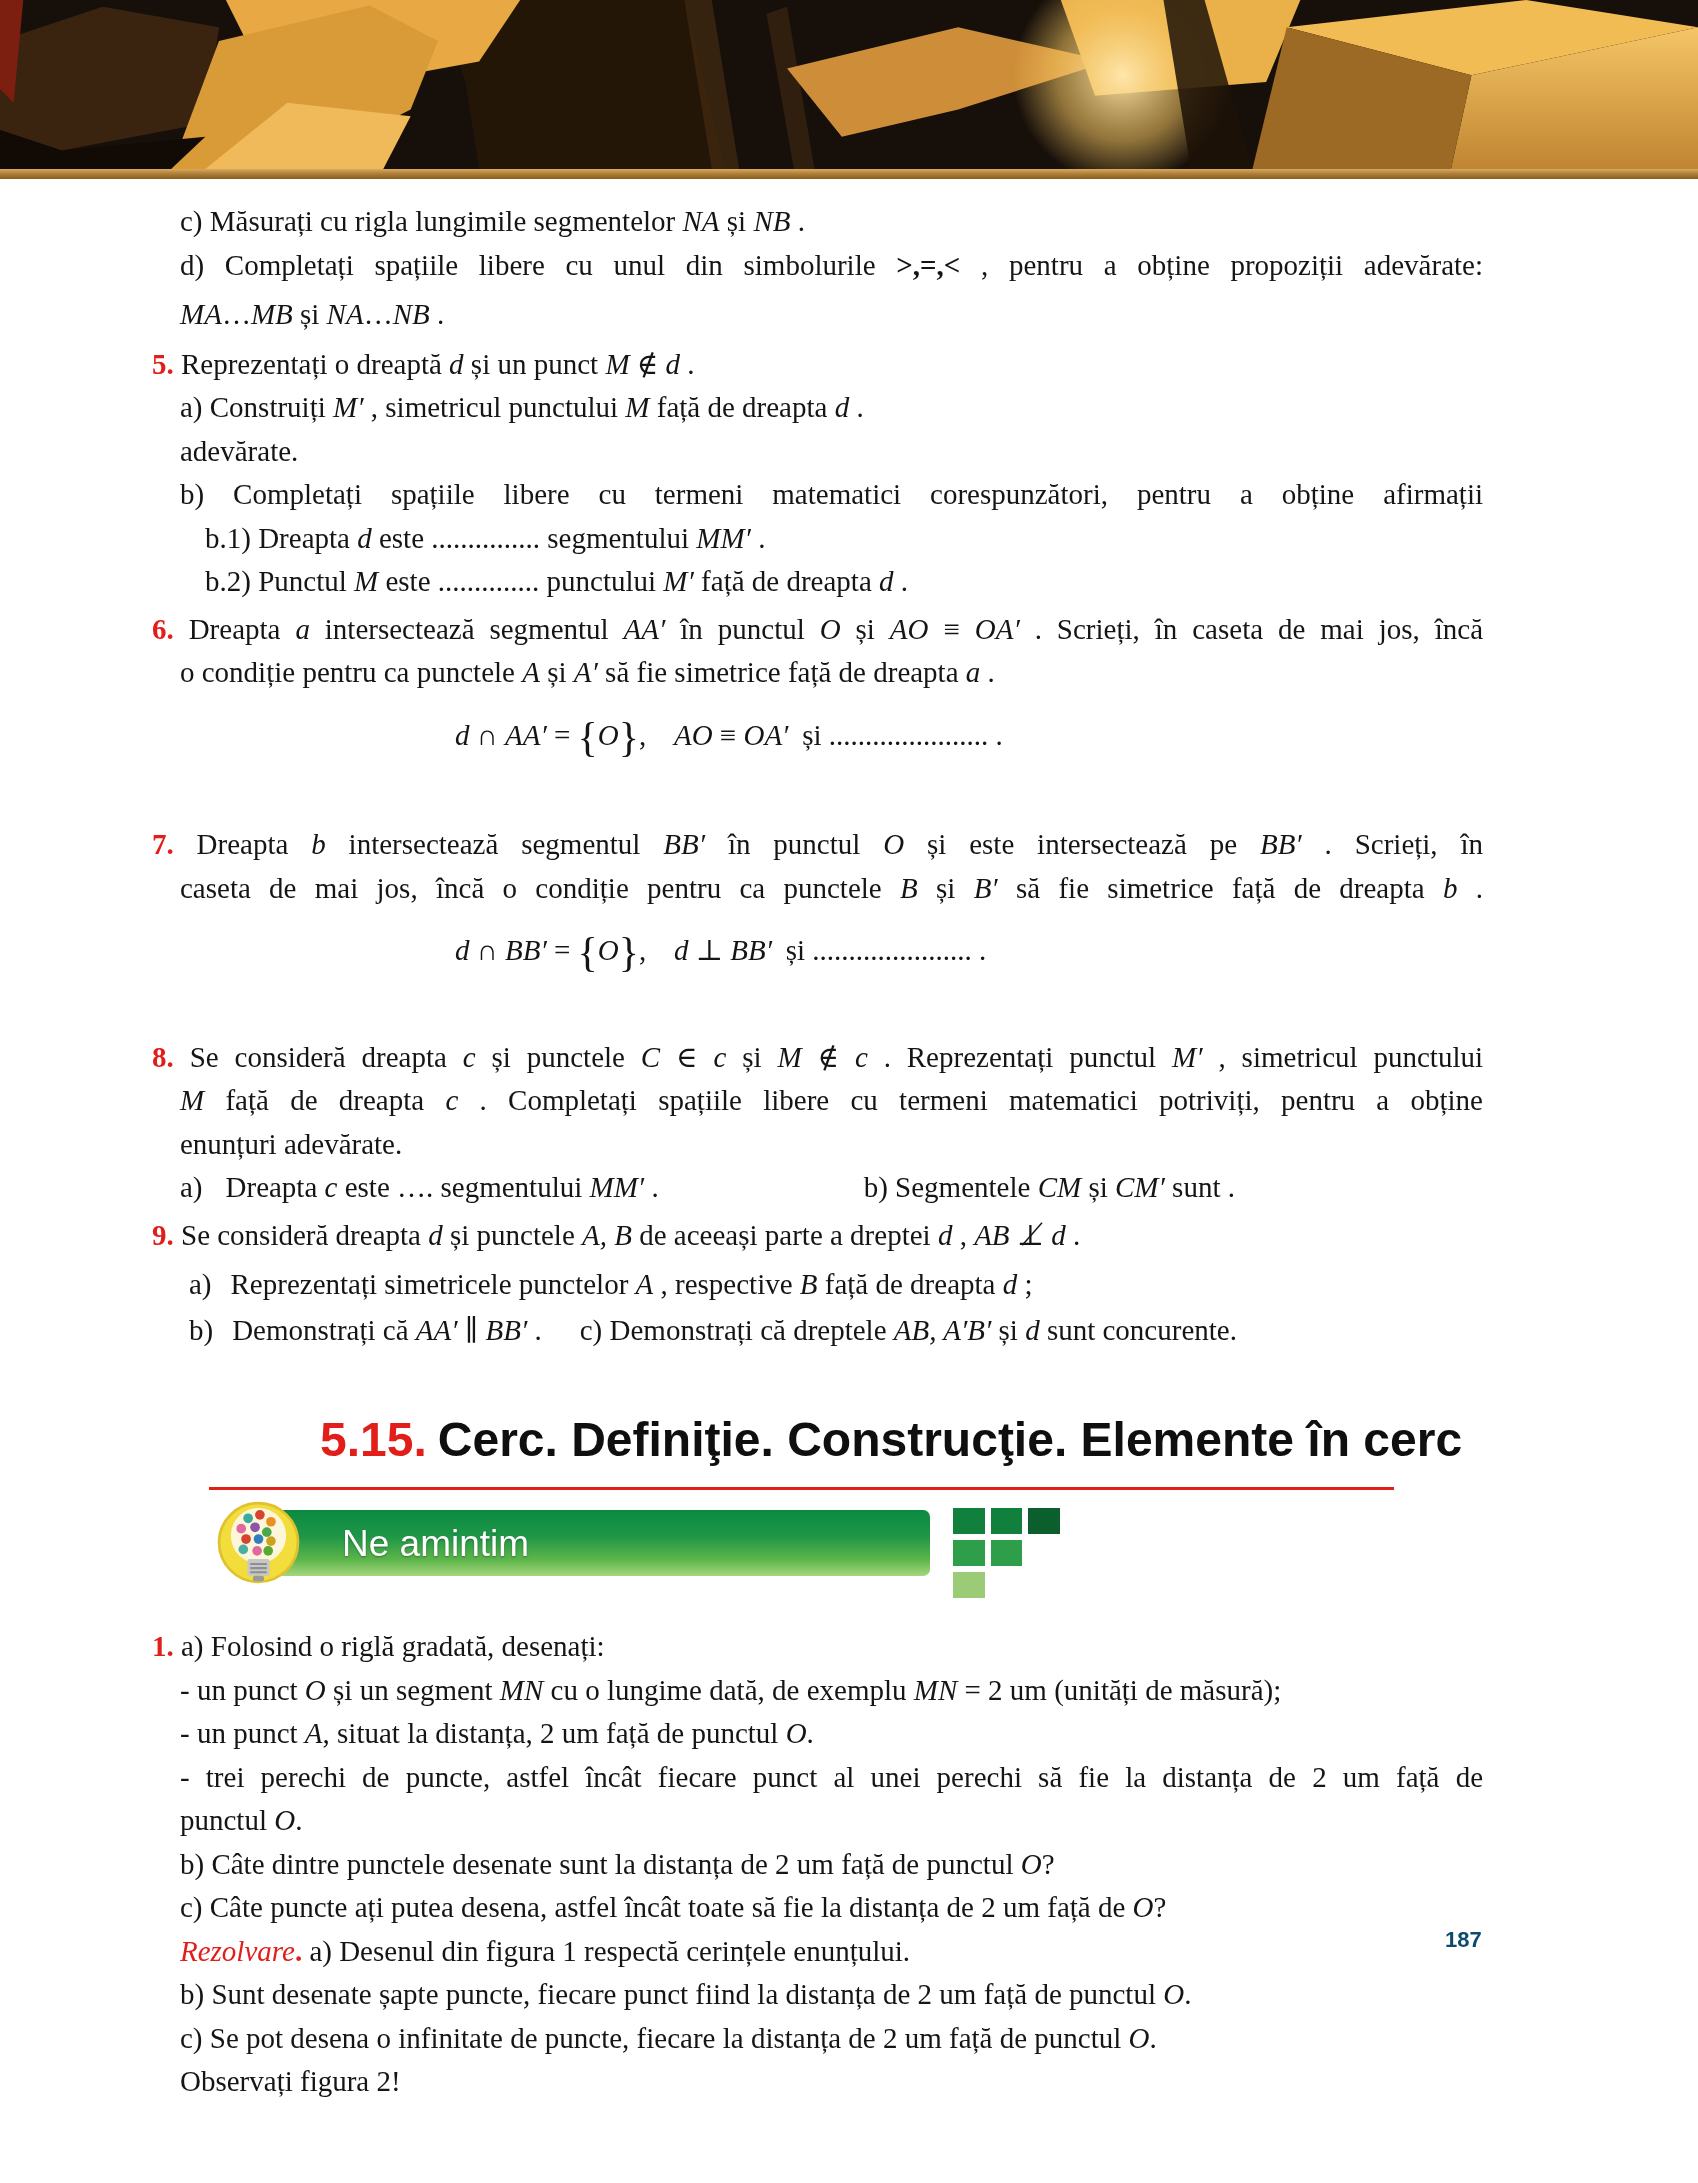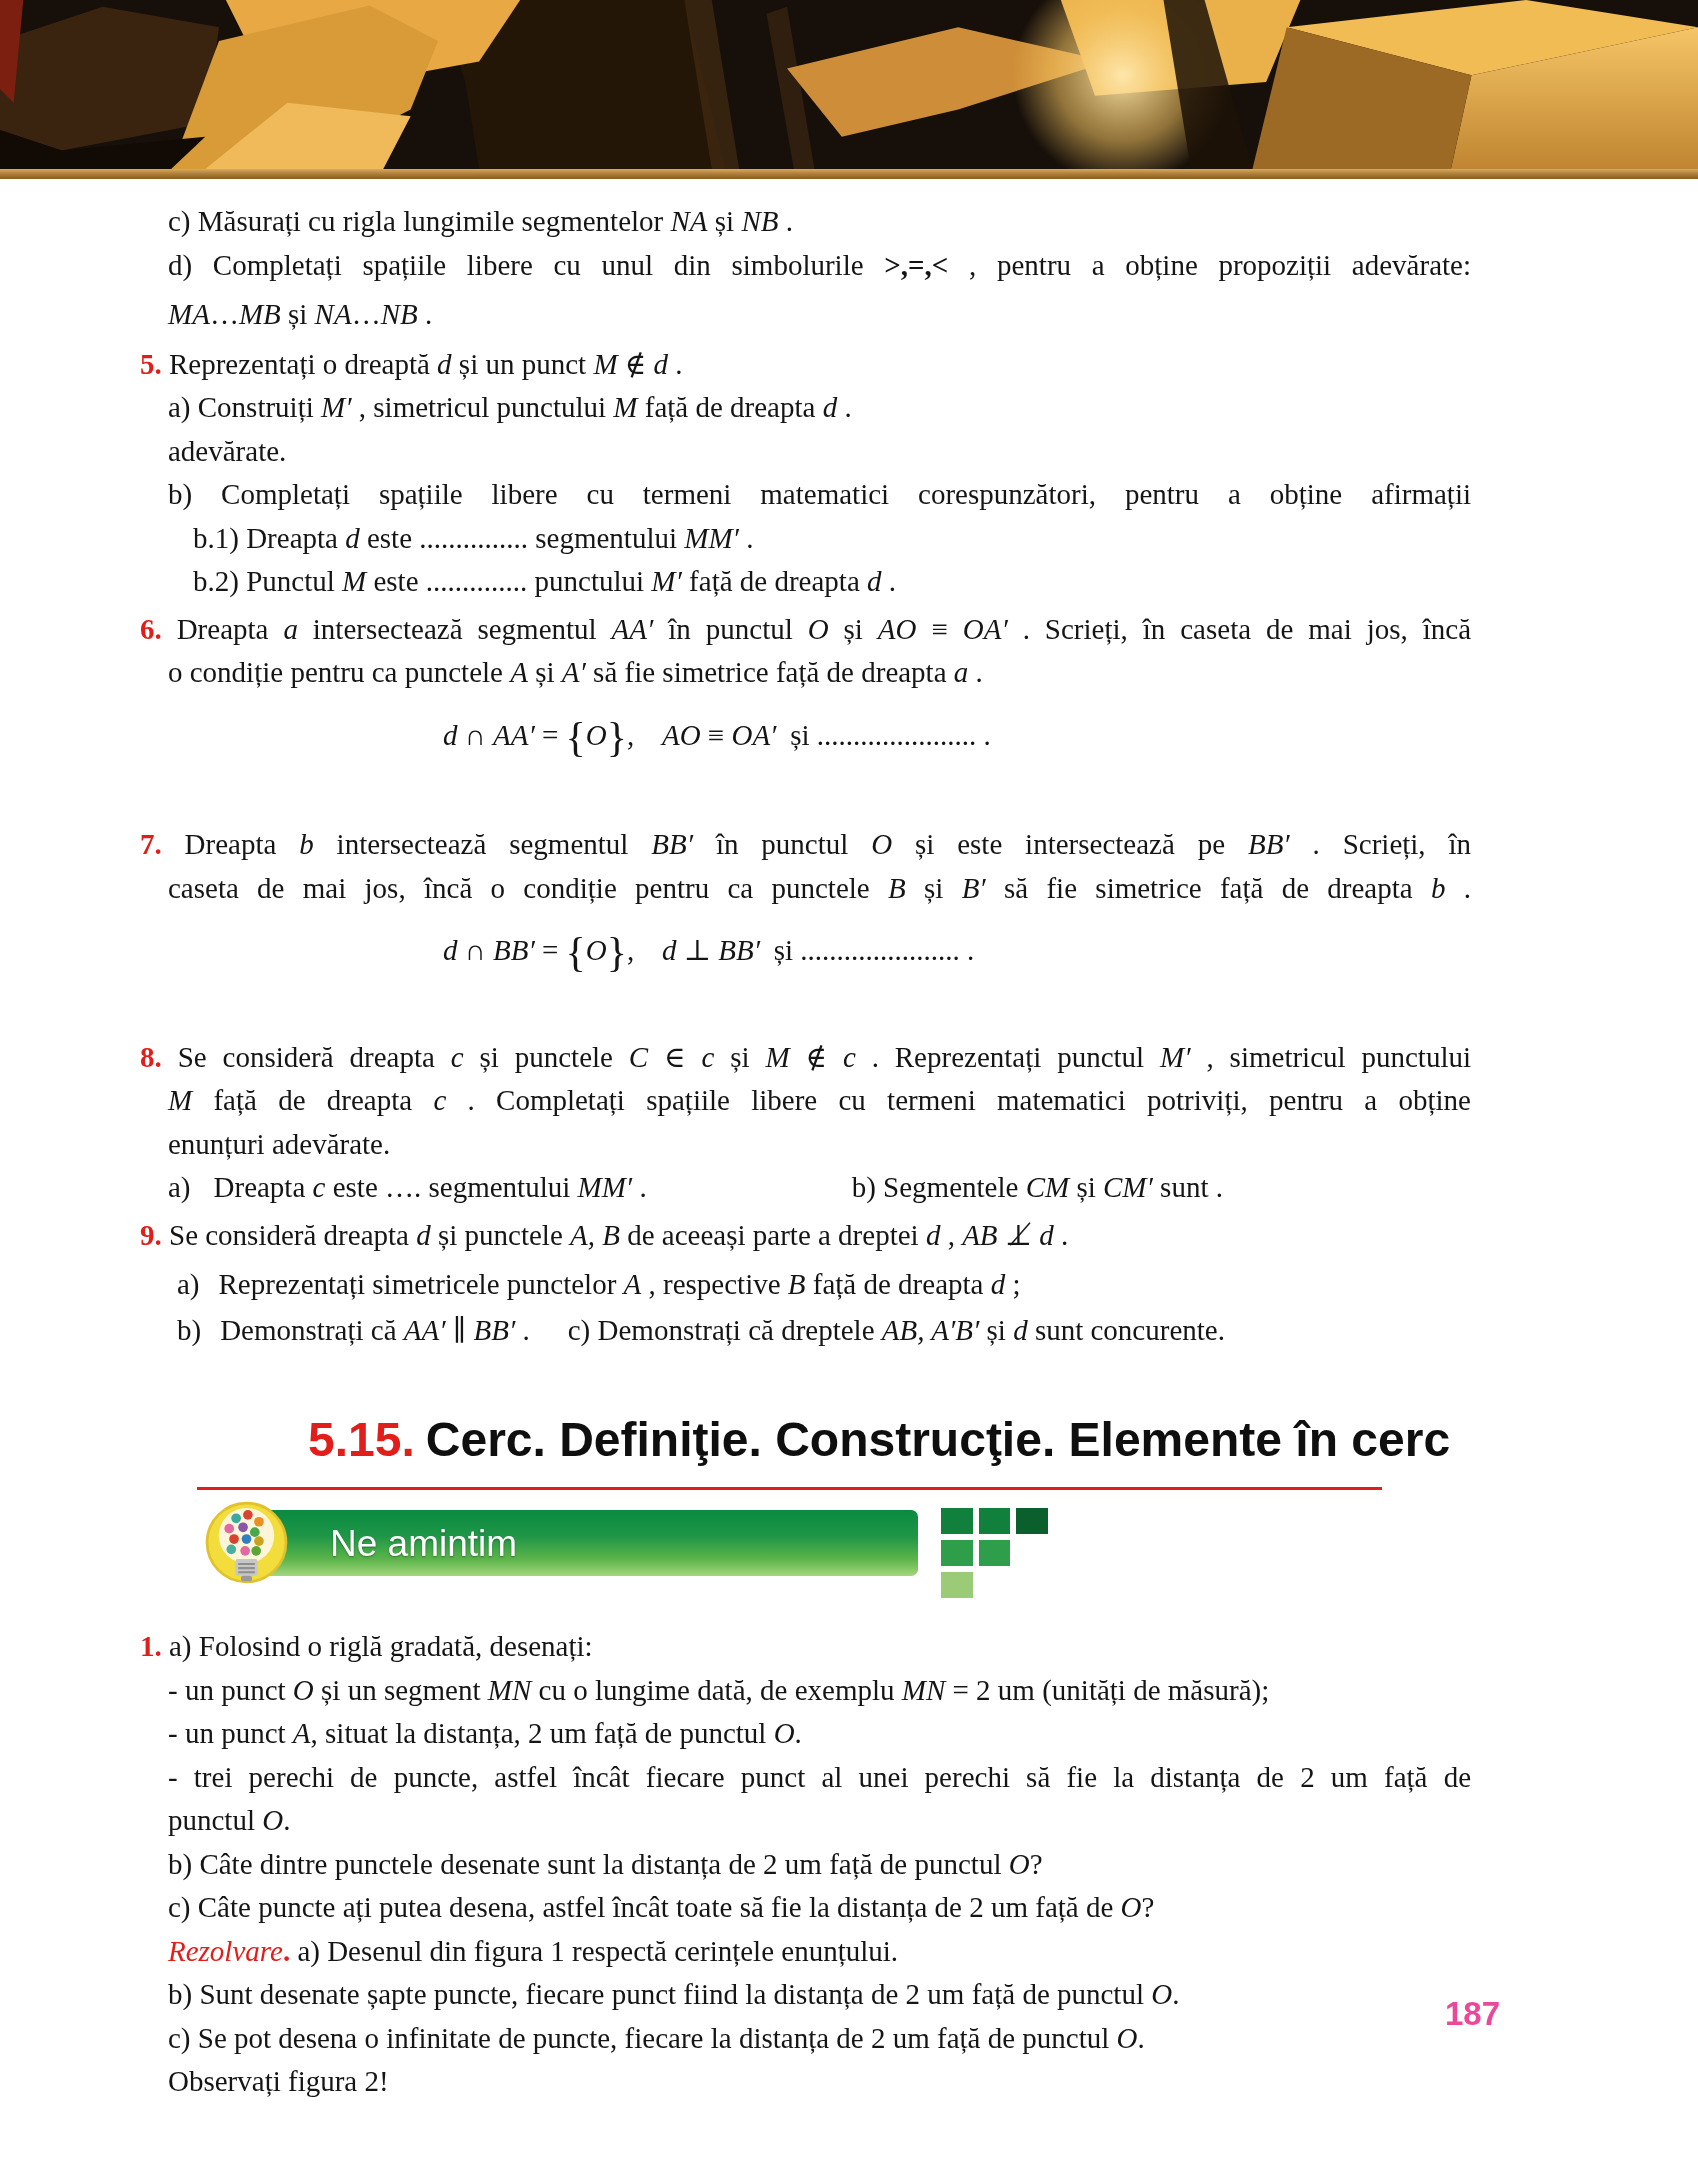--- a/index.html
+++ b/index.html
@@ -3,21 +3,21 @@
 <meta charset="utf-8">
 <style>
   html,body{margin:0;padding:0;background:#e8e8e8;}
   .page{position:relative;width:1698px;height:2183px;background:#ffffff;overflow:hidden;
         font-family:"Liberation Serif","DejaVu Serif","DejaVu Sans",serif;color:var(--text,#151515);}
   
   .header-art{position:absolute;top:0;left:0;width:1698px;height:169px;display:block;}
   .header-bar{position:absolute;top:169px;left:0;width:1698px;height:9.6px;
               background:linear-gradient(180deg,#d8ab60 0%,#b0813a 45%,#8a5c1e 100%);}
   
-  .content{position:absolute;top:200px;left:0;width:1564px;font-size:29px;line-height:1.5;}
+  .content{position:absolute;top:200px;left:12px;width:1564px;font-size:29px;line-height:1.5;}
   .para{margin:0 93px 0 168px;}
   .ml-num{margin-left:140px;}
   .sub2{margin-left:193px;}
   .sub3{margin-left:177px;}
   .jline{text-align:justify;text-align-last:justify;}
   .formula{margin-left:443px;}
   .mi{font-style:italic;}
   .bd{font-weight:bold;}
   .rd{color:var(--accent-red,#e21e1a);}
   .num{color:var(--accent-red,#e21e1a);font-weight:bold;}
@@ -33,22 +33,22 @@
   .bulb{position:absolute;left:0;top:1.4px;width:83px;height:83px;z-index:2;}
   .banner{position:absolute;left:57px;top:11px;width:656px;height:66px;border-radius:6.8px;z-index:1;
           background:linear-gradient(180deg,var(--badge-green-dark,#0a8a41) 0%,#1f9647 40%,#5cb54a 75%,#a6d67e 100%);
           display:flex;align-items:center;padding-left:68px;box-sizing:border-box;
           color:#ffffff;font-family:"Liberation Sans","DejaVu Sans",sans-serif;
           font-size:37px;font-weight:normal;text-shadow:0 1.4px 2.1px rgba(0,0,0,.35);}
   .badge-grid{position:absolute;left:736px;top:8.2px;display:grid;
               grid-template-columns:repeat(3,31.5px);grid-template-rows:repeat(3,26px);gap:6.2px;}
   .sq{width:100%;height:100%;display:block;}
   
-  .pageno{position:absolute;left:1445px;top:1995px;font-family:"Liberation Sans","DejaVu Sans",sans-serif;
-          font-weight:bold;font-size:33px;color:#ec4899;}
+  .pageno{position:absolute;left:1445px;top:1927px;font-family:"Liberation Sans","DejaVu Sans",sans-serif;
+          font-weight:bold;font-size:22px;color:#0c4a6e;}
 </style>
 </head>
 <body>
 
 <div class="page">
 
   <svg class="header-art" viewBox="0 0 2481 247" preserveAspectRatio="none" aria-hidden="true">
     <defs>
       <radialGradient id="glow" cx="50%" cy="50%" r="50%">
         <stop offset="0%" stop-color="#ffe9b0" stop-opacity="0.95"></stop>

